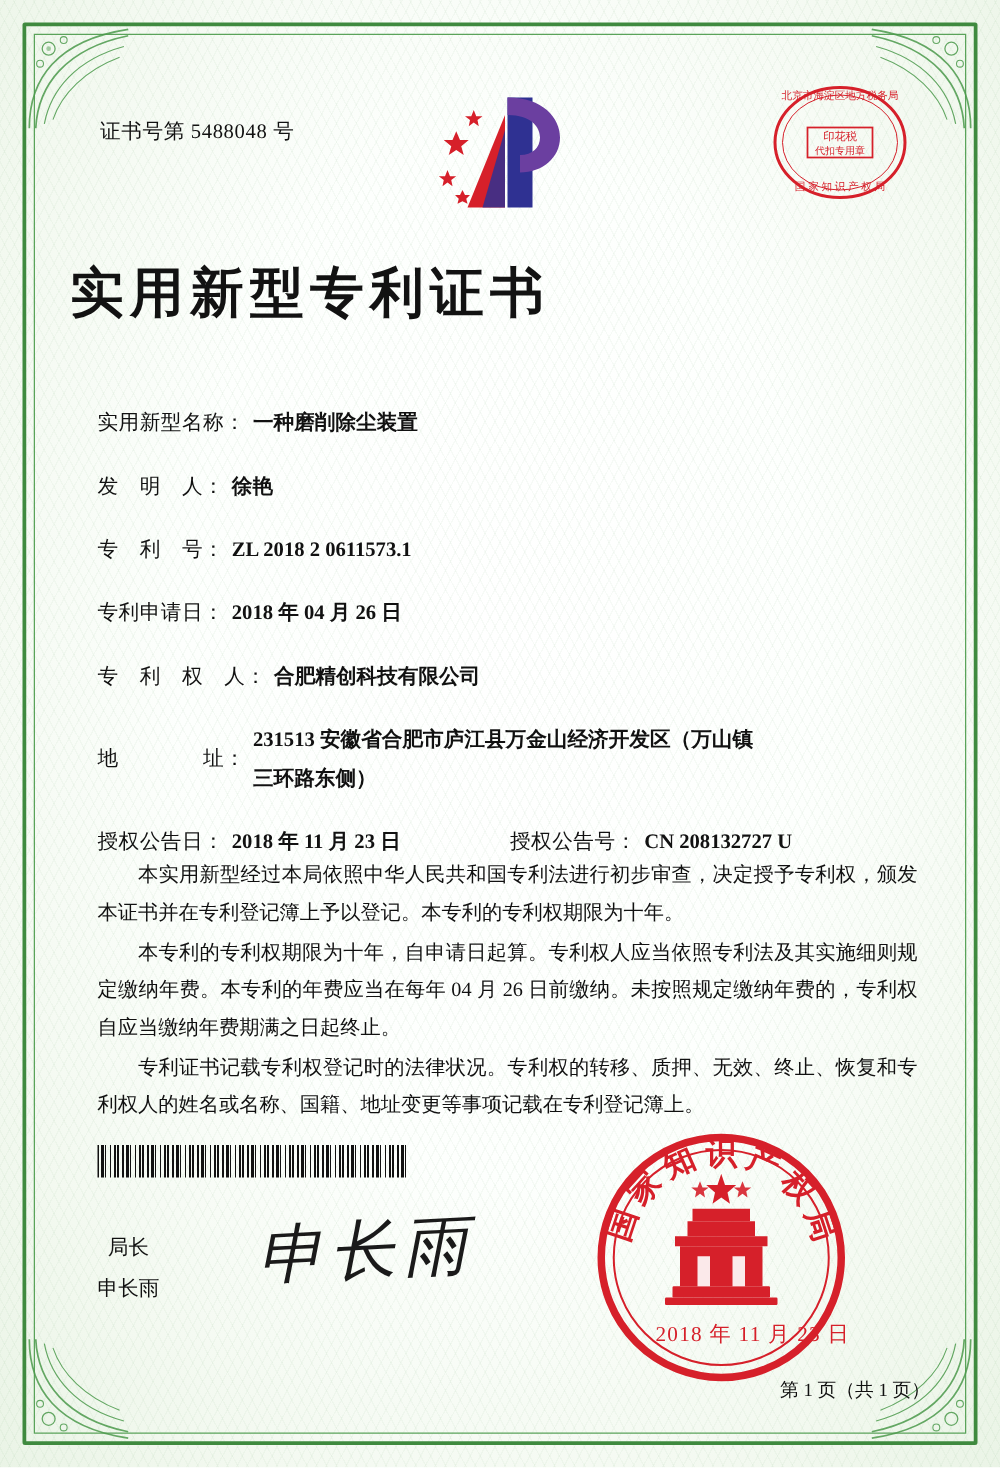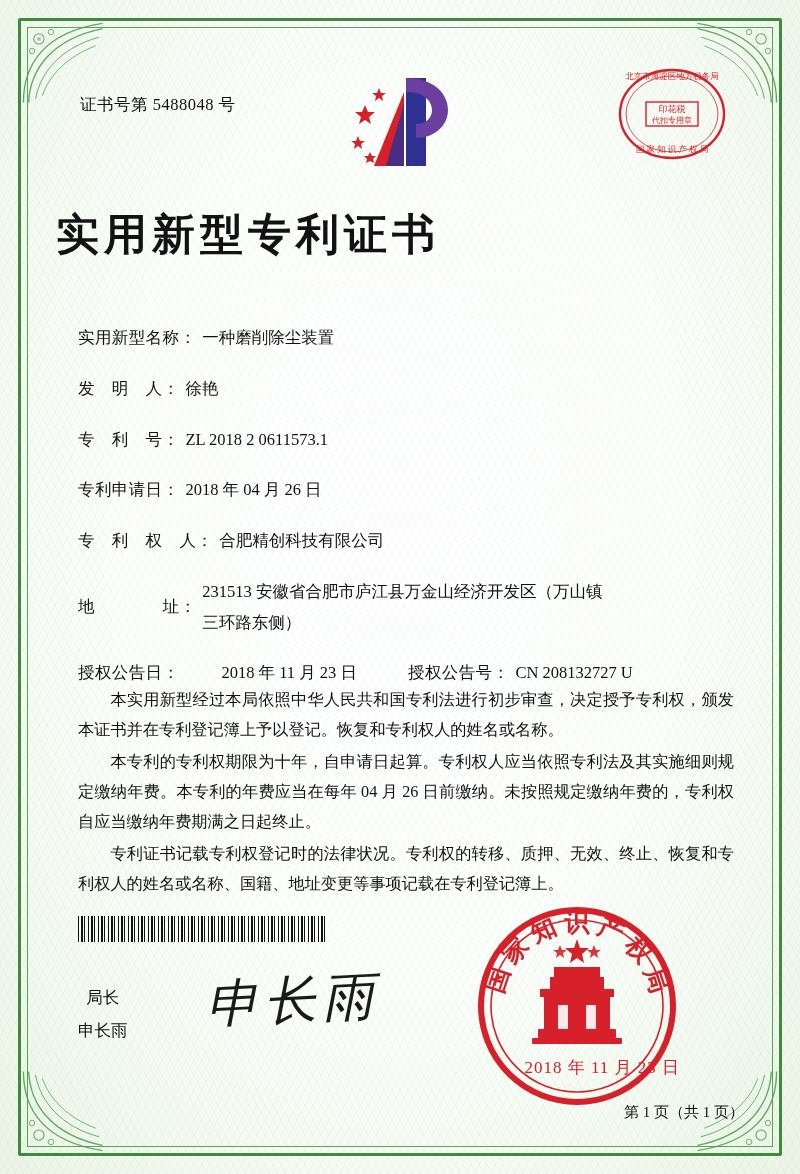--- a/index.html
+++ b/index.html
@@ -121,33 +121,34 @@
   .field-label {
     flex: 0 0 auto;
     color: #111;
     letter-spacing: 0.4px;
   }
   .field-value {
     flex: 1 1 auto;
     color: #111;
     padding-left: 6px;
     white-space: normal;
+    font-weight: bold;
   }
   .field-value .line2 {
     display: block;
     margin-top: 6px;
   }
   .field-row.two-col {
     margin-bottom: 18px;
   }
   .two-col .half {
     display: flex;
     align-items: flex-start;
   }
-  .two-col .half.left { width: 330px; flex: 0 0 330px; gap: 36px; }
+  .two-col .half.left { width: 330px; flex: 0 0 330px; }
   .two-col .half.right { flex: 1 1 auto; }
 
   .body-text {
     position: absolute;
     left: 22px;
     right: 10px;
     top: 630px;
     font-size: 16.2px;
     line-height: 1.85;
     color: #111;
@@ -360,21 +361,21 @@
         </span>
         <span class="half right">
           <span class="field-label">授权公告号：</span>
           <span class="field-value">CN 208132727 U</span>
         </span>
       </div>
 
     </div>
 
     <div class="body-text">
-      <p>本实用新型经过本局依照中华人民共和国专利法进行初步审查，决定授予专利权，颁发本证书并在专利登记簿上予以登记。恢复和专利权人的姓名或名称。</p>
+      <p>本实用新型经过本局依照中华人民共和国专利法进行初步审查，决定授予专利权，颁发本证书并在专利登记簿上予以登记。本专利的专利权期限为十年。</p>
       <p>本专利的专利权期限为十年，自申请日起算。专利权人应当依照专利法及其实施细则规定缴纳年费。本专利的年费应当在每年 04 月 26 日前缴纳。未按照规定缴纳年费的，专利权自应当缴纳年费期满之日起终止。</p>
       <p>专利证书记载专利权登记时的法律状况。专利权的转移、质押、无效、终止、恢复和专利权人的姓名或名称、国籍、地址变更等事项记载在专利登记簿上。</p>
     </div>
 
     <div class="barcode"></div>
 
     <div class="footer-left">
       <div>局长</div>
       <div>申长雨</div>
     </div>

